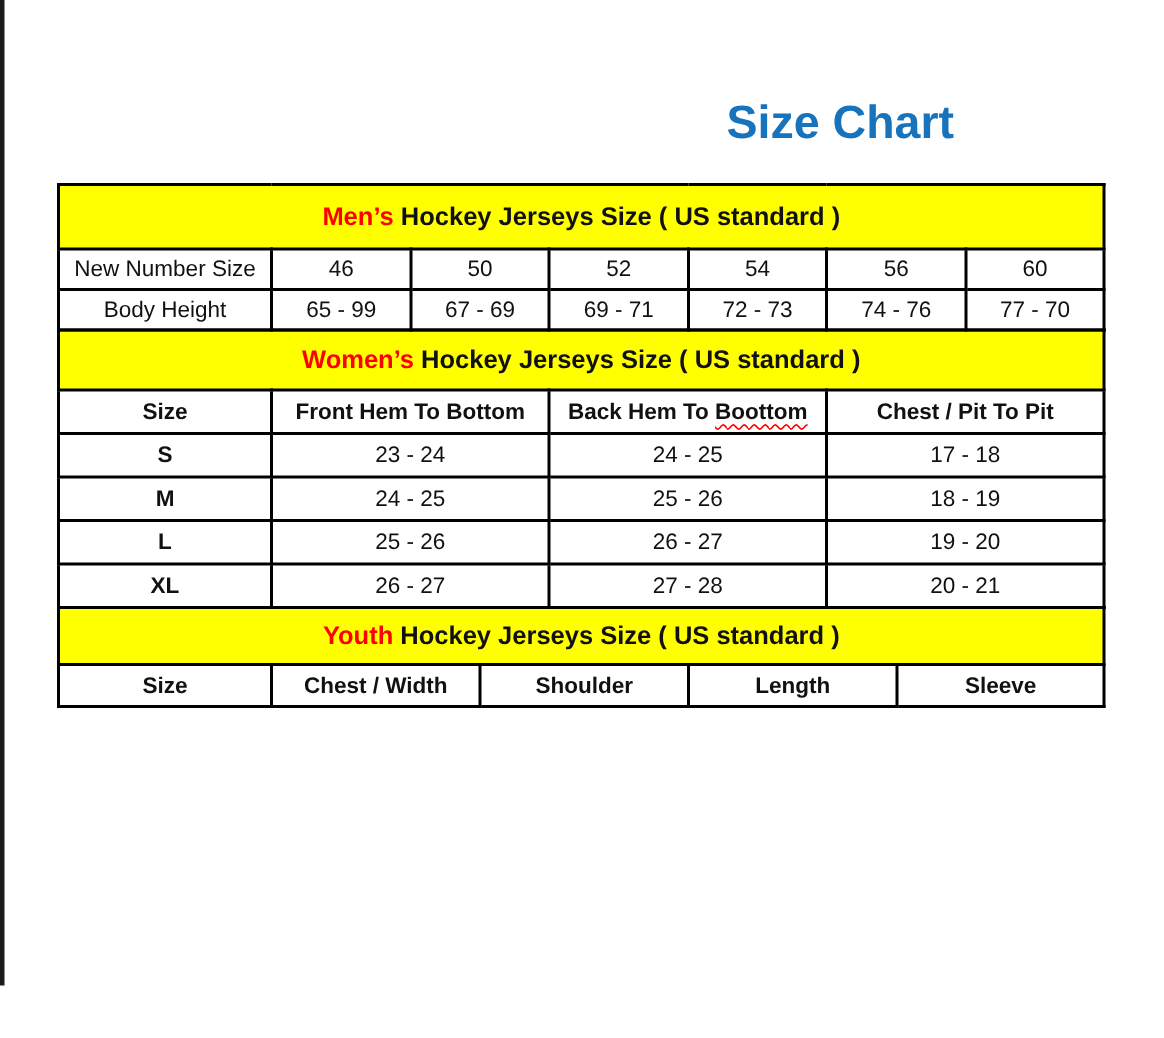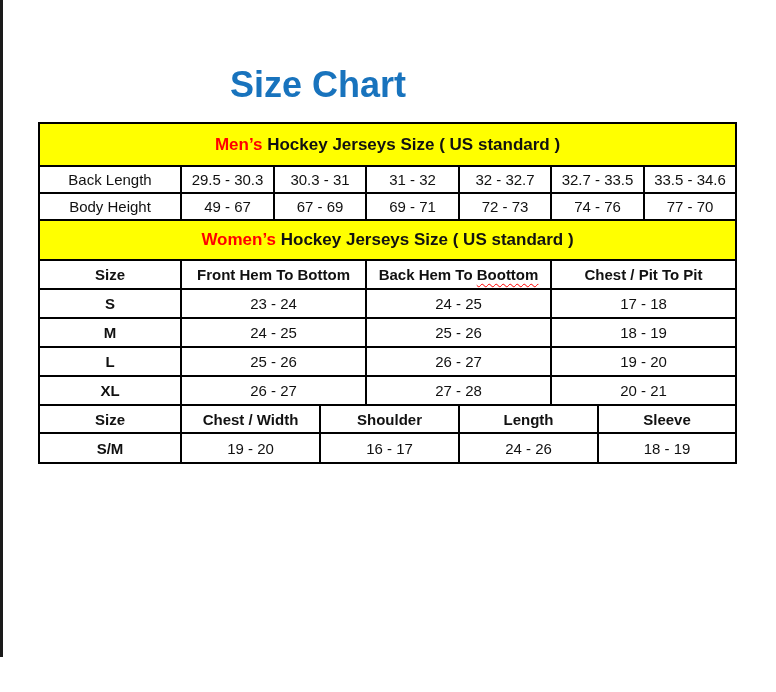--- a/index.html
+++ b/index.html
@@ -2,22 +2,22 @@
 <html><head>
 <meta charset="utf-8">
 <style>
   html,body{margin:0;padding:0;}
   body{
     width:776px;height:692px;background:#ffffff;position:relative;
     font-family:"Liberation Sans", sans-serif;color:#111111;overflow:hidden;
   }
   .left-bar{position:absolute;left:0;top:0;width:3px;height:657px;background:#1a1a1a;}
   .title{
-    position:absolute;top:64px;left:0;width:636px;text-align:center;
-    font-size:36px;font-weight:bold;color:#1873bd;
+    position:absolute;top:64px;left:0;width:636px;text-align:right;
+    font-size:31px;font-weight:bold;color:#1873bd;
   }
   .tables{position:absolute;left:38px;top:122px;width:553px;}
   table{border-collapse:collapse;width:697px;table-layout:fixed;}
   table.t2,table.t3{margin-top:-2px;padding-left:48px;}
   td,th{
     border:2px solid #000000;text-align:center;vertical-align:middle;
     padding:0;font-size:15px;font-weight:normal;white-space:nowrap;overflow:hidden;
   }
   tr.band td{background:#ffff00;font-size:17px;font-weight:bold;}
   .t1 tr.band td{height:41px;}
@@ -53,31 +53,31 @@
       <col style="width:93px">
         <col style="width:92px">
         <col style="width:93px">
         <col style="width:92px">
     </colgroup>
     <tbody>
         <tr class="band">
       <td colspan="7"><span class="red">Men’s</span><span> Hockey Jerseys Size ( US standard )</span></td>
     </tr>
     <tr>
-      <td>Back Length</td>
-      <td>29.5 - 30.3</td>
-      <td>30.3 - 31</td>
-      <td>31 - 32</td>
-      <td>32 - 32.7</td>
-      <td>32.7 - 33.5</td>
-      <td>33.5 - 34.6</td>
+      <td>New Number Size</td>
+      <td>46</td>
+      <td>50</td>
+      <td>52</td>
+      <td>54</td>
+      <td>56</td>
+      <td>60</td>
     </tr>
     <tr>
       <td>Body Height</td>
-      <td>49 - 67</td>
+      <td>65 - 99</td>
       <td>67 - 69</td>
       <td>69 - 71</td>
       <td>72 - 73</td>
       <td>74 - 76</td>
       <td>77 - 70</td>
     </tr>
   </tbody>
     </table>
 
   <table class="t2">
@@ -126,30 +126,26 @@
 
   <table class="t3">
     <colgroup>
       <col style="width:142px">
         <col style="width:139px">
         <col style="width:139px">
         <col style="width:139px">
         <col style="width:138px">
     </colgroup>
     <tbody>
+        <tr class="band">
+      <td colspan="5"><span class="red">Youth</span><span> Hockey Jerseys Size ( US standard )</span></td>
+    </tr>
     <tr class="hdr">
       <th>Size</th>
       <th>Chest / Width</th>
       <th>Shoulder</th>
       <th>Length</th>
       <th>Sleeve</th>
     </tr>
-    <tr class="data">
-      <td class="rowlabel-bold">S/M</td>
-      <td>19 - 20</td>
-      <td>16 - 17</td>
-      <td>24 - 26</td>
-      <td>18 - 19</td>
-    </tr>
   </tbody>
     </table>
 
 </div>
 
 </body></html>

